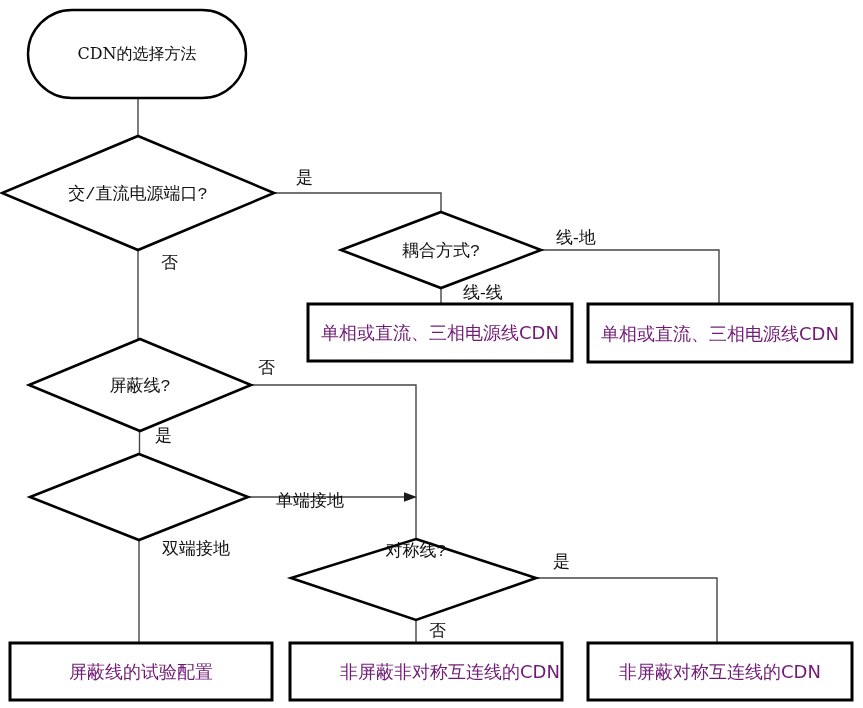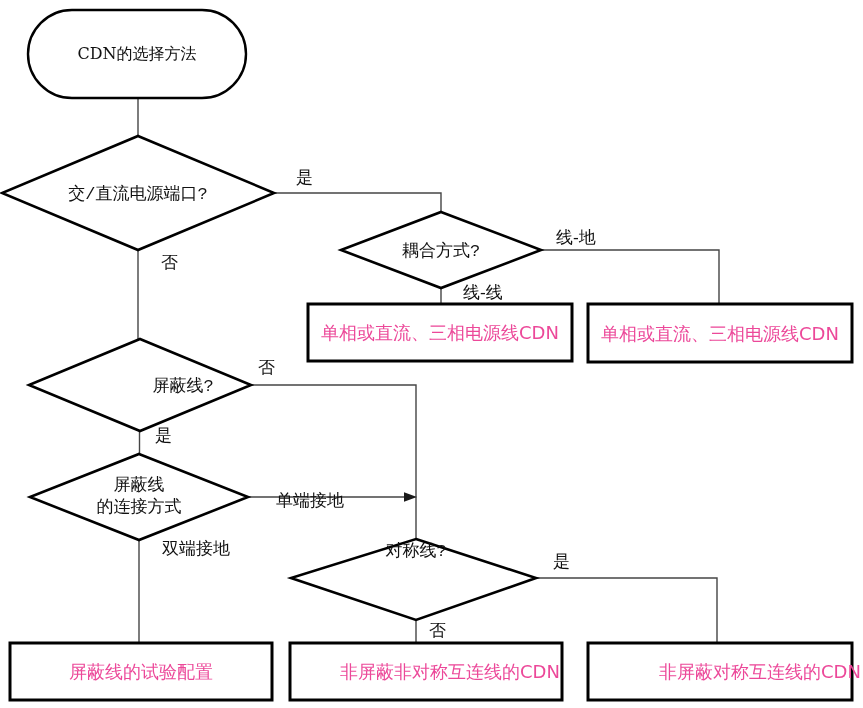--- a/index.html
+++ b/index.html
@@ -16,21 +16,21 @@
     position: absolute;
     color: #111111;
     white-space: nowrap;
   }
   .center-lbl {
     transform: translate(-50%, -50%);
     text-align: center;
   }
   .diamond-lbl { font-size: 17px; font-family: Liberation Mono, monospace; }
   .terminator-lbl { font-size: 16px; font-family: "DejaVu Serif", serif; }
-  .box-lbl { font-size: 18px; font-family: "DejaVu Sans", sans-serif; color: #ec4899; }
+  .box-lbl { font-size: 18px; font-family: "DejaVu Sans", sans-serif; color: #701a75; }
   .edge-lbl { font-size: 17px; font-family: "DejaVu Serif", serif; }
   .two-line { white-space: pre-line; line-height: 1.3; }
 </style>
 </head>
 <body>
 
 <div class="canvas">
 
   <svg width="863" height="708" viewBox="0 0 863 708">
 
@@ -63,36 +63,34 @@
     <rect x="290" y="643" width="272" height="57" fill="#ffffff" stroke="#000000" stroke-width="3"></rect>
     <rect x="588" y="643" width="264" height="57" fill="#ffffff" stroke="#000000" stroke-width="3"></rect>
   </svg>
 
   <div class="lbl center-lbl terminator-lbl" style="left:137px; top:54px;">CDN的选择方法</div>
 
   <div class="lbl center-lbl diamond-lbl" style="left:138px; top:193px;">交/直流电源端口?</div>
 
   <div class="lbl center-lbl diamond-lbl" style="left:441px; top:250px;">耦合方式?</div>
 
-  <div class="lbl center-lbl diamond-lbl" style="left:140px; top:385px;margin-left:43px;">屏蔽线?</div>
+  <div class="lbl center-lbl diamond-lbl" style="left:140px; top:385px;">屏蔽线?</div>
 
-  <div class="lbl center-lbl diamond-lbl two-line" style="left:139px; top:497px;">屏蔽线
-的连接方式</div>
 
   <div class="lbl center-lbl diamond-lbl" style="left:416px; top:550px;">对称线?</div>
 
   <div class="lbl center-lbl box-lbl" style="left:440px; top:333px;">单相或直流、三相电源线CDN</div>
 
   <div class="lbl center-lbl box-lbl" style="left:720px; top:334px;">单相或直流、三相电源线CDN</div>
 
   <div class="lbl center-lbl box-lbl" style="left:141px; top:672px;">屏蔽线的试验配置</div>
 
   <div class="lbl center-lbl box-lbl" style="left:450px; top:672px;">非屏蔽非对称互连线的CDN</div>
 
-  <div class="lbl center-lbl box-lbl" style="left:720px; top:672px;margin-left:40px;">非屏蔽对称互连线的CDN</div>
+  <div class="lbl center-lbl box-lbl" style="left:720px; top:672px;">非屏蔽对称互连线的CDN</div>
 
   <div class="lbl edge-lbl" style="left:296px; top:166px;">是</div>
 
   <div class="lbl edge-lbl" style="left:161px; top:251px;">否</div>
 
   <div class="lbl edge-lbl" style="left:556px; top:226px;">线-地</div>
 
   <div class="lbl edge-lbl" style="left:463px; top:281px;">线-线</div>
 
   <div class="lbl edge-lbl" style="left:258px; top:356px;">否</div>

